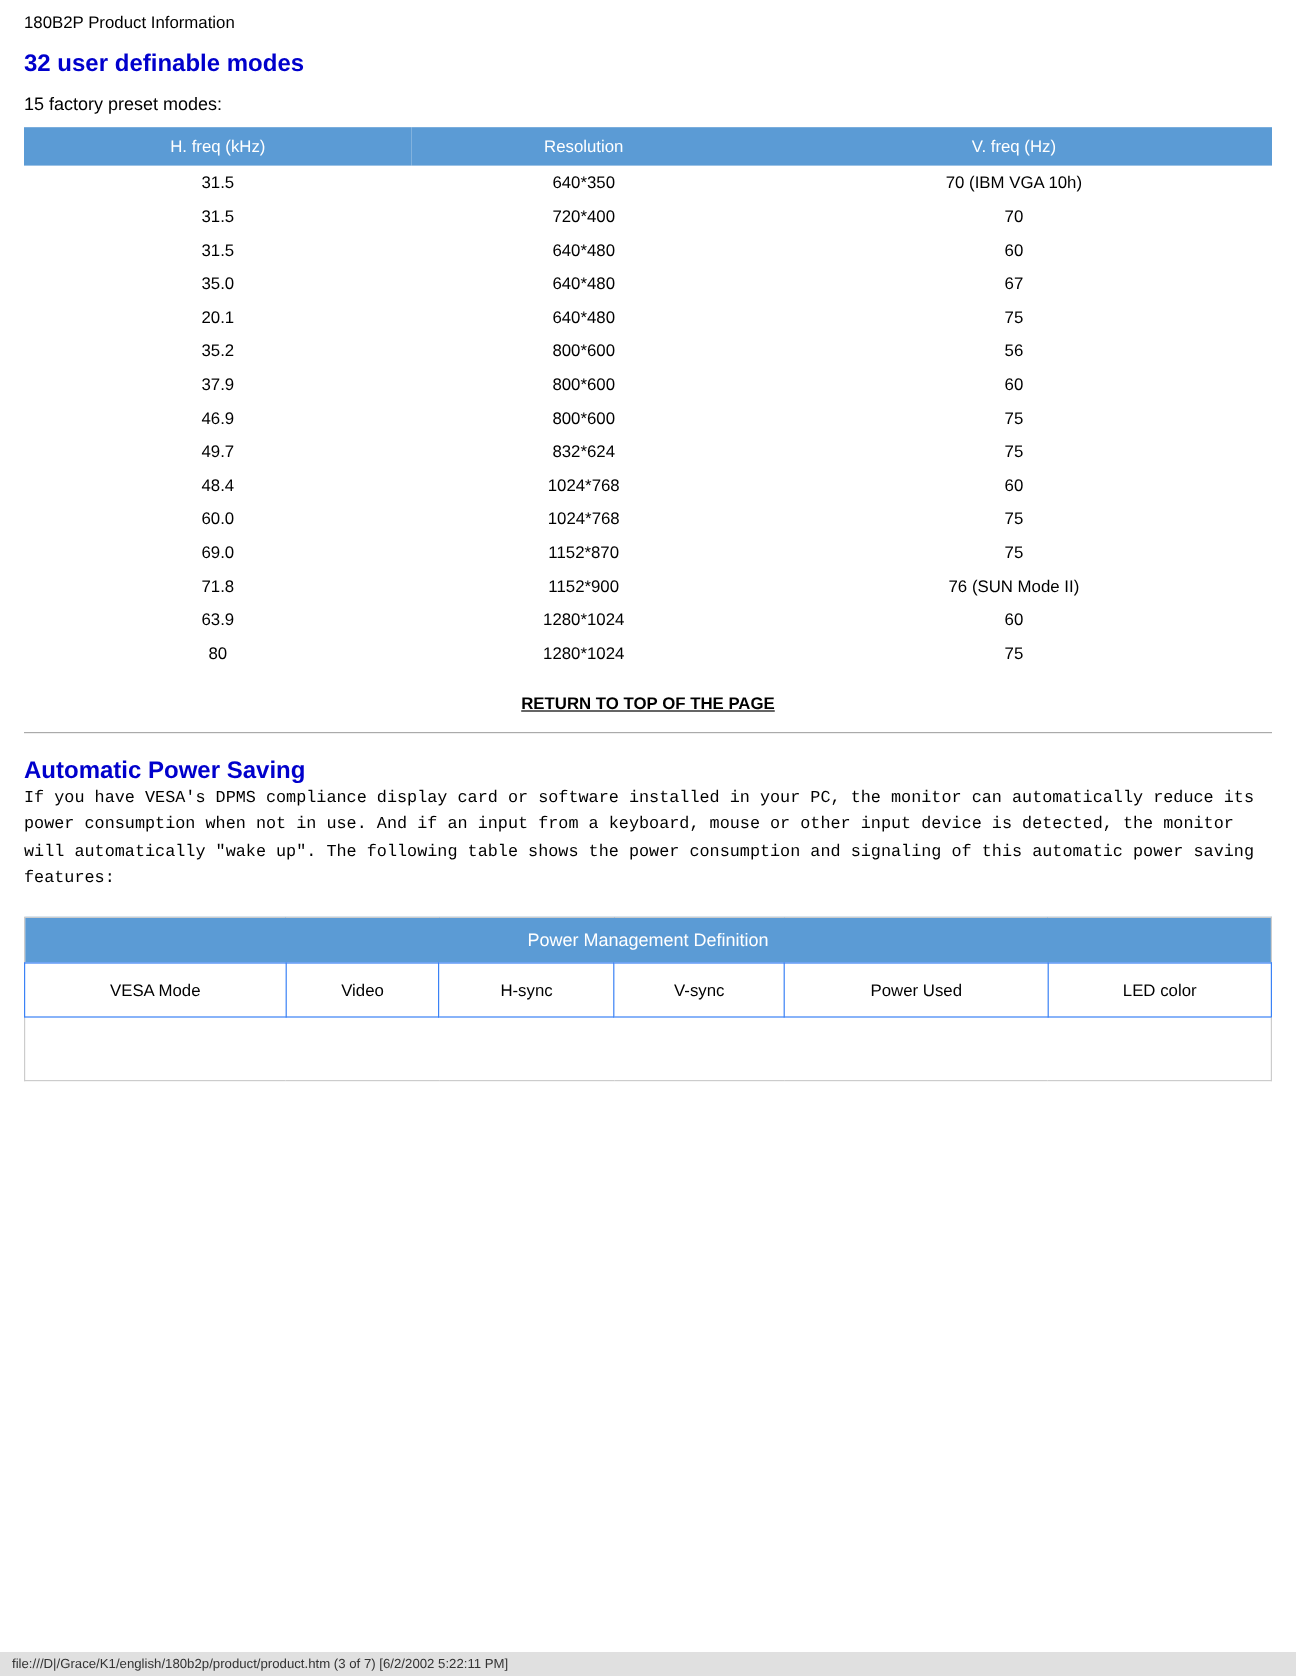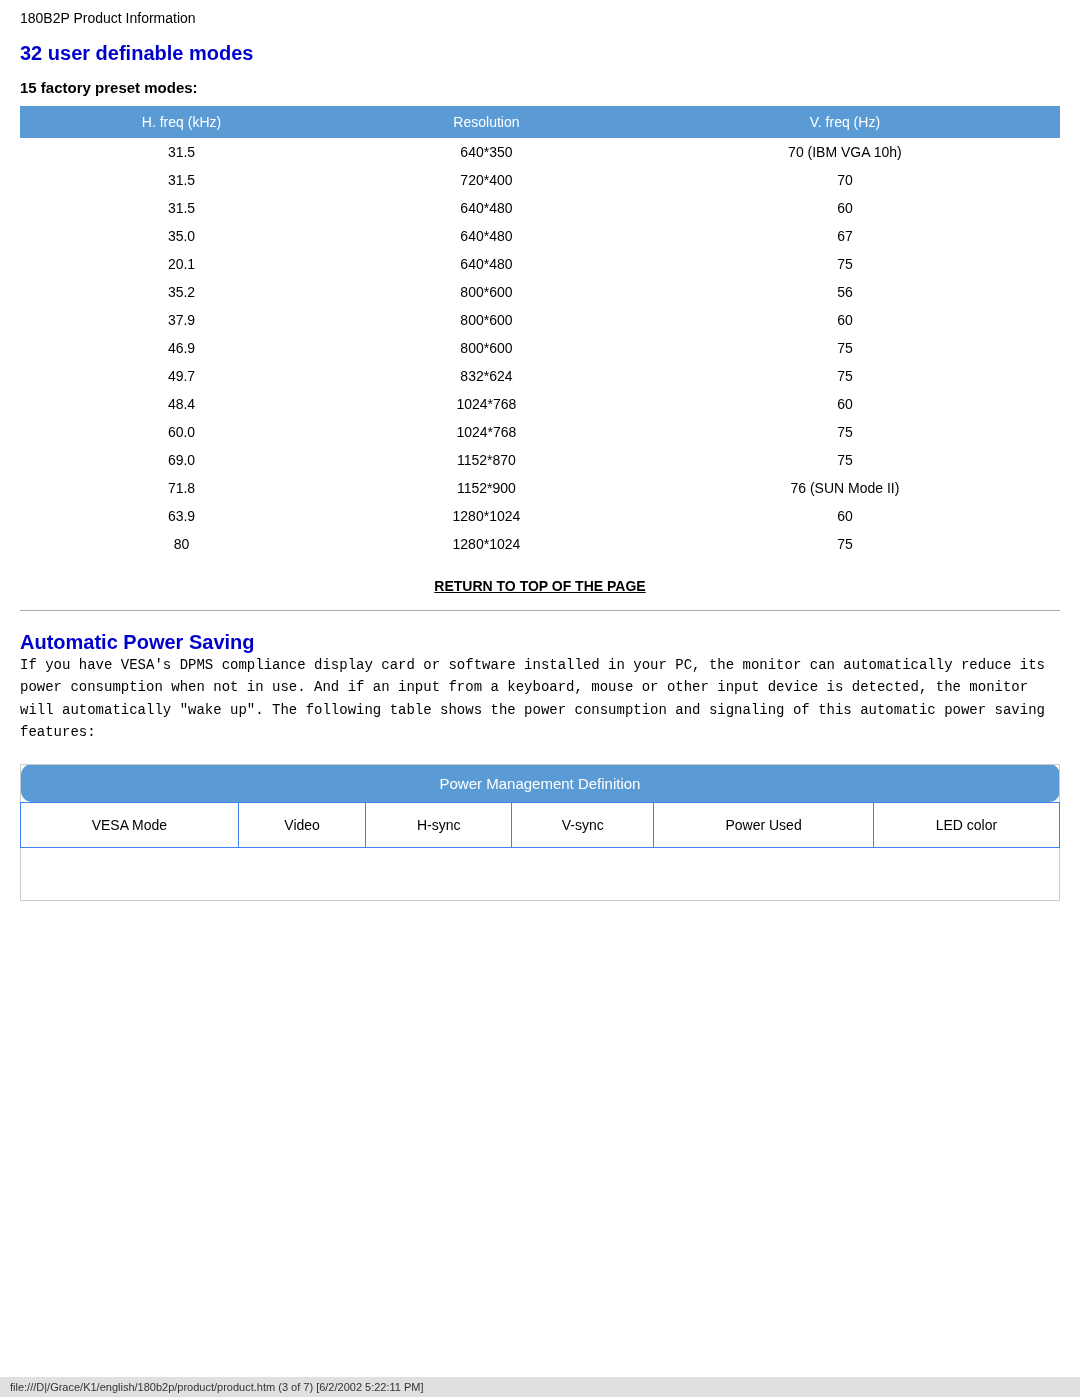--- a/index.html
+++ b/index.html
@@ -20,21 +20,21 @@
 
     .section-title {
       color: #0000cc;
       font-size: 20px;
       font-weight: bold;
       margin-bottom: 14px;
     }
 
     .subsection-title {
       font-size: 15px;
-      font-weight: bold;
+      font-weight: normal;
       margin-bottom: 10px;
     }
 
     .freq-table {
       width: 100%;
       border-collapse: collapse;
     }
 
     .freq-table thead tr th {
       background-color: #5b9bd5;
@@ -90,21 +90,20 @@
       border: 1px solid #ccc;
     }
 
     .power-mgmt-table .header-row th {
       background-color: #5b9bd5;
       color: #fff;
       text-align: center;
       padding: 10px;
       font-weight: normal;
       font-size: 15px;
-      border-radius: 11px;
     }
 
     .power-mgmt-table .col-headers td {
       text-align: center;
       padding: 14px 10px;
       font-size: 14px;
       font-weight: normal;
       border: 1px solid #3b82f6;
     }
 

